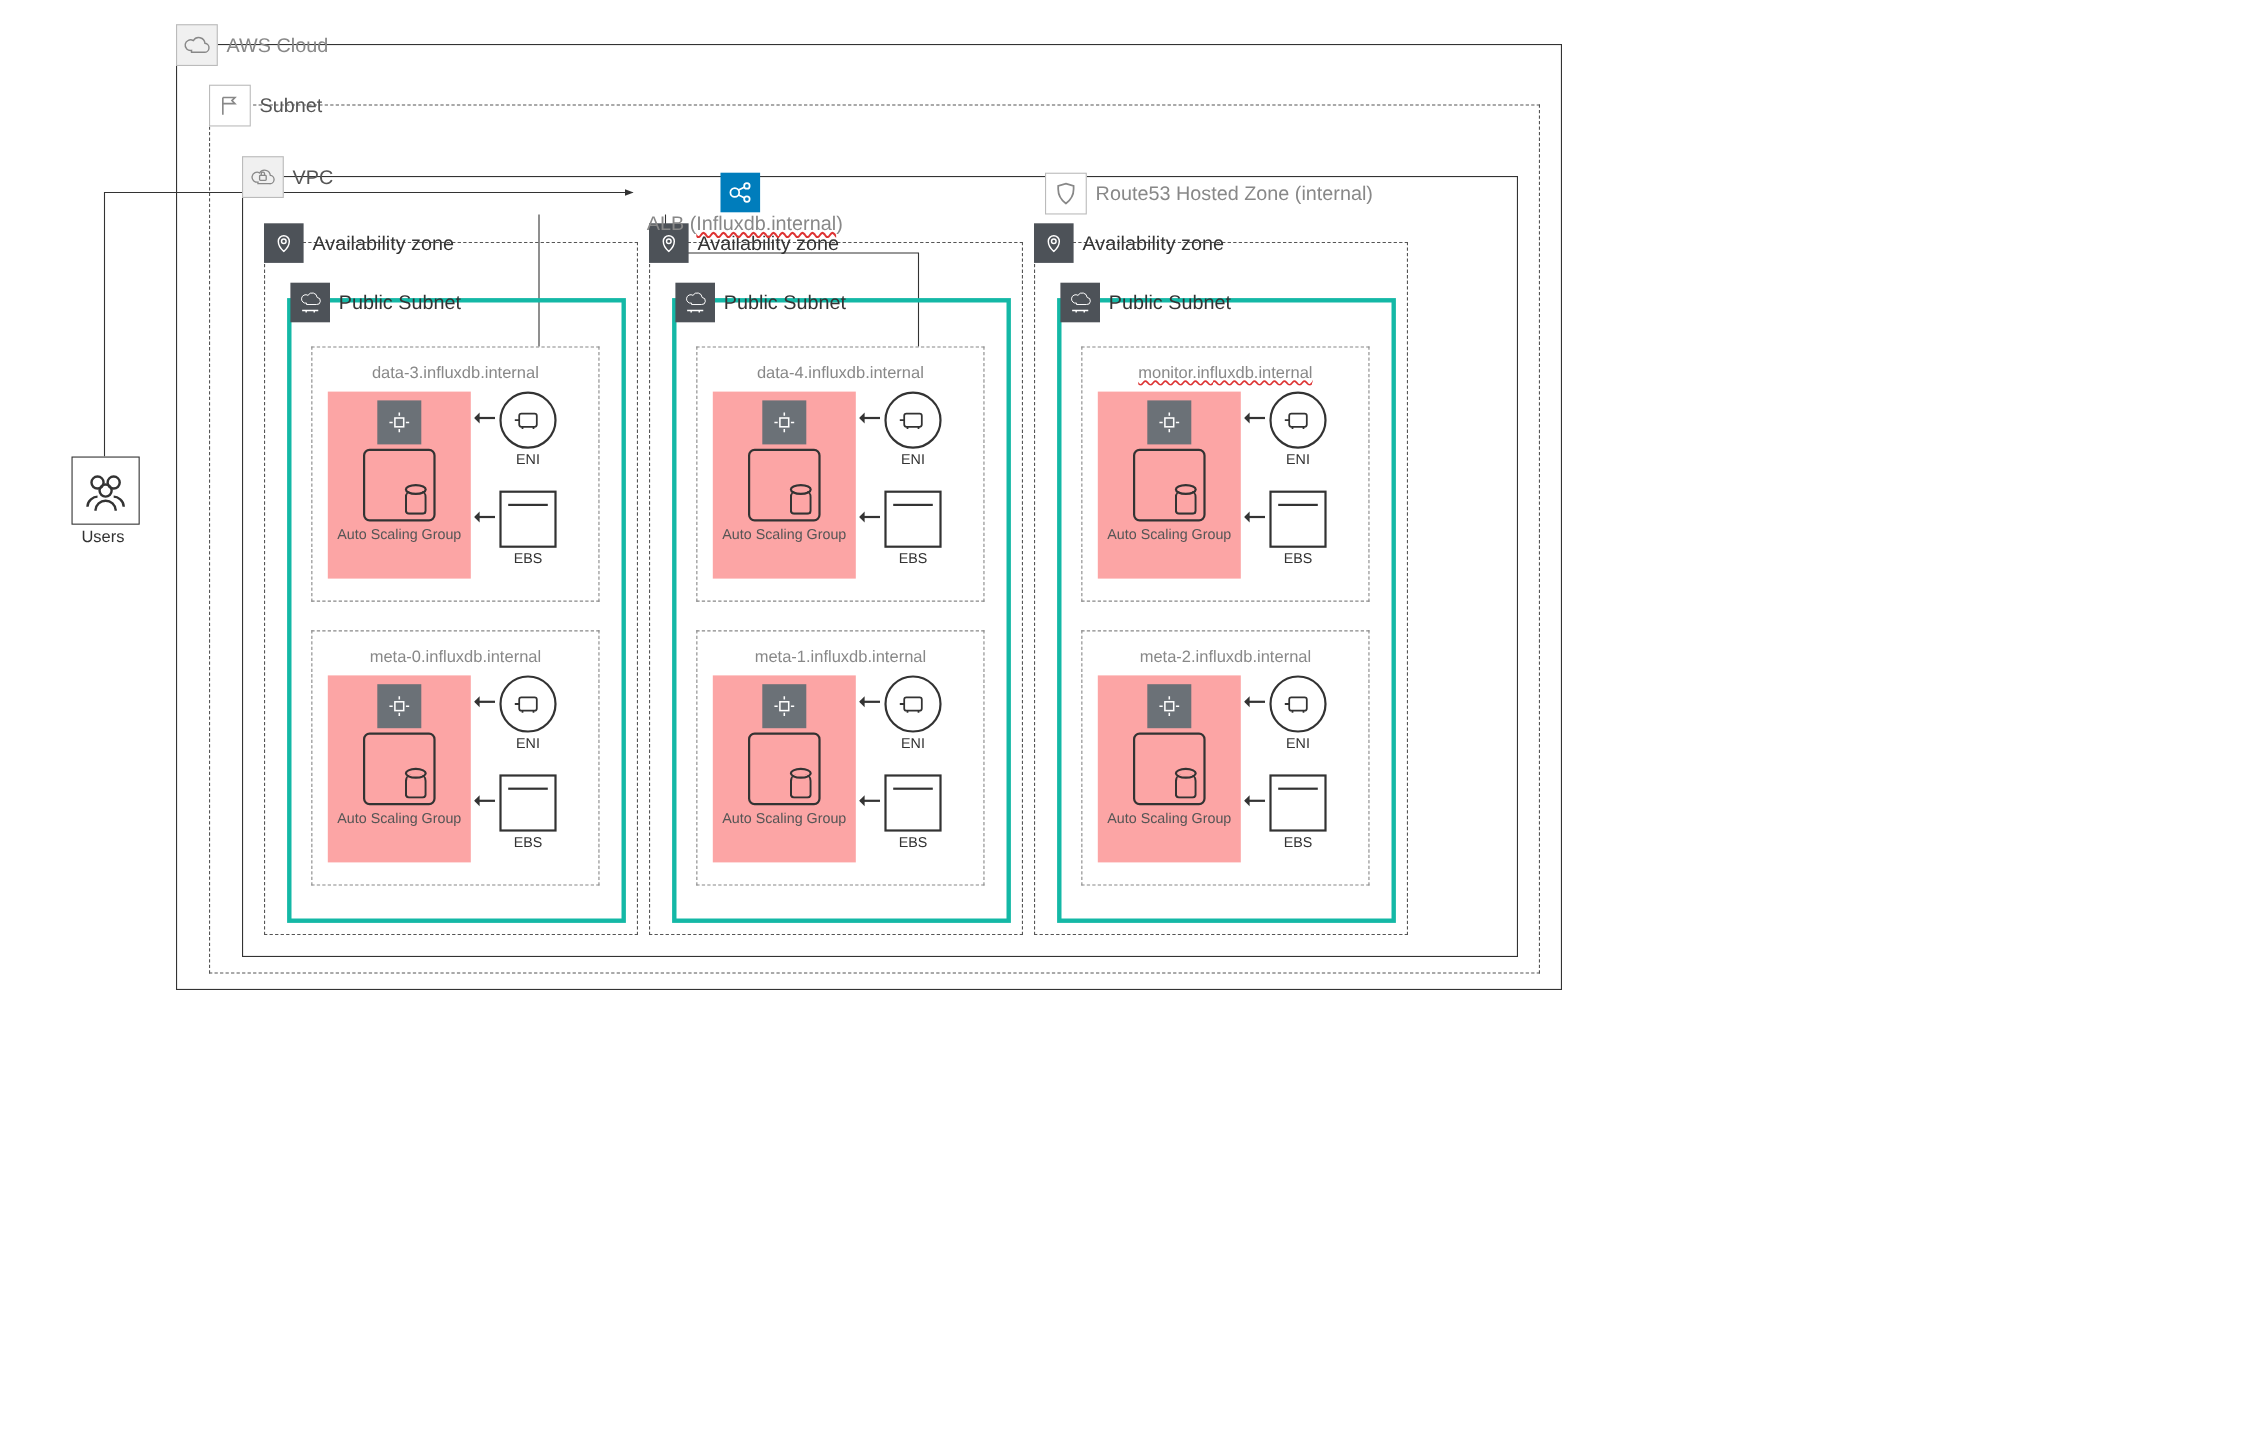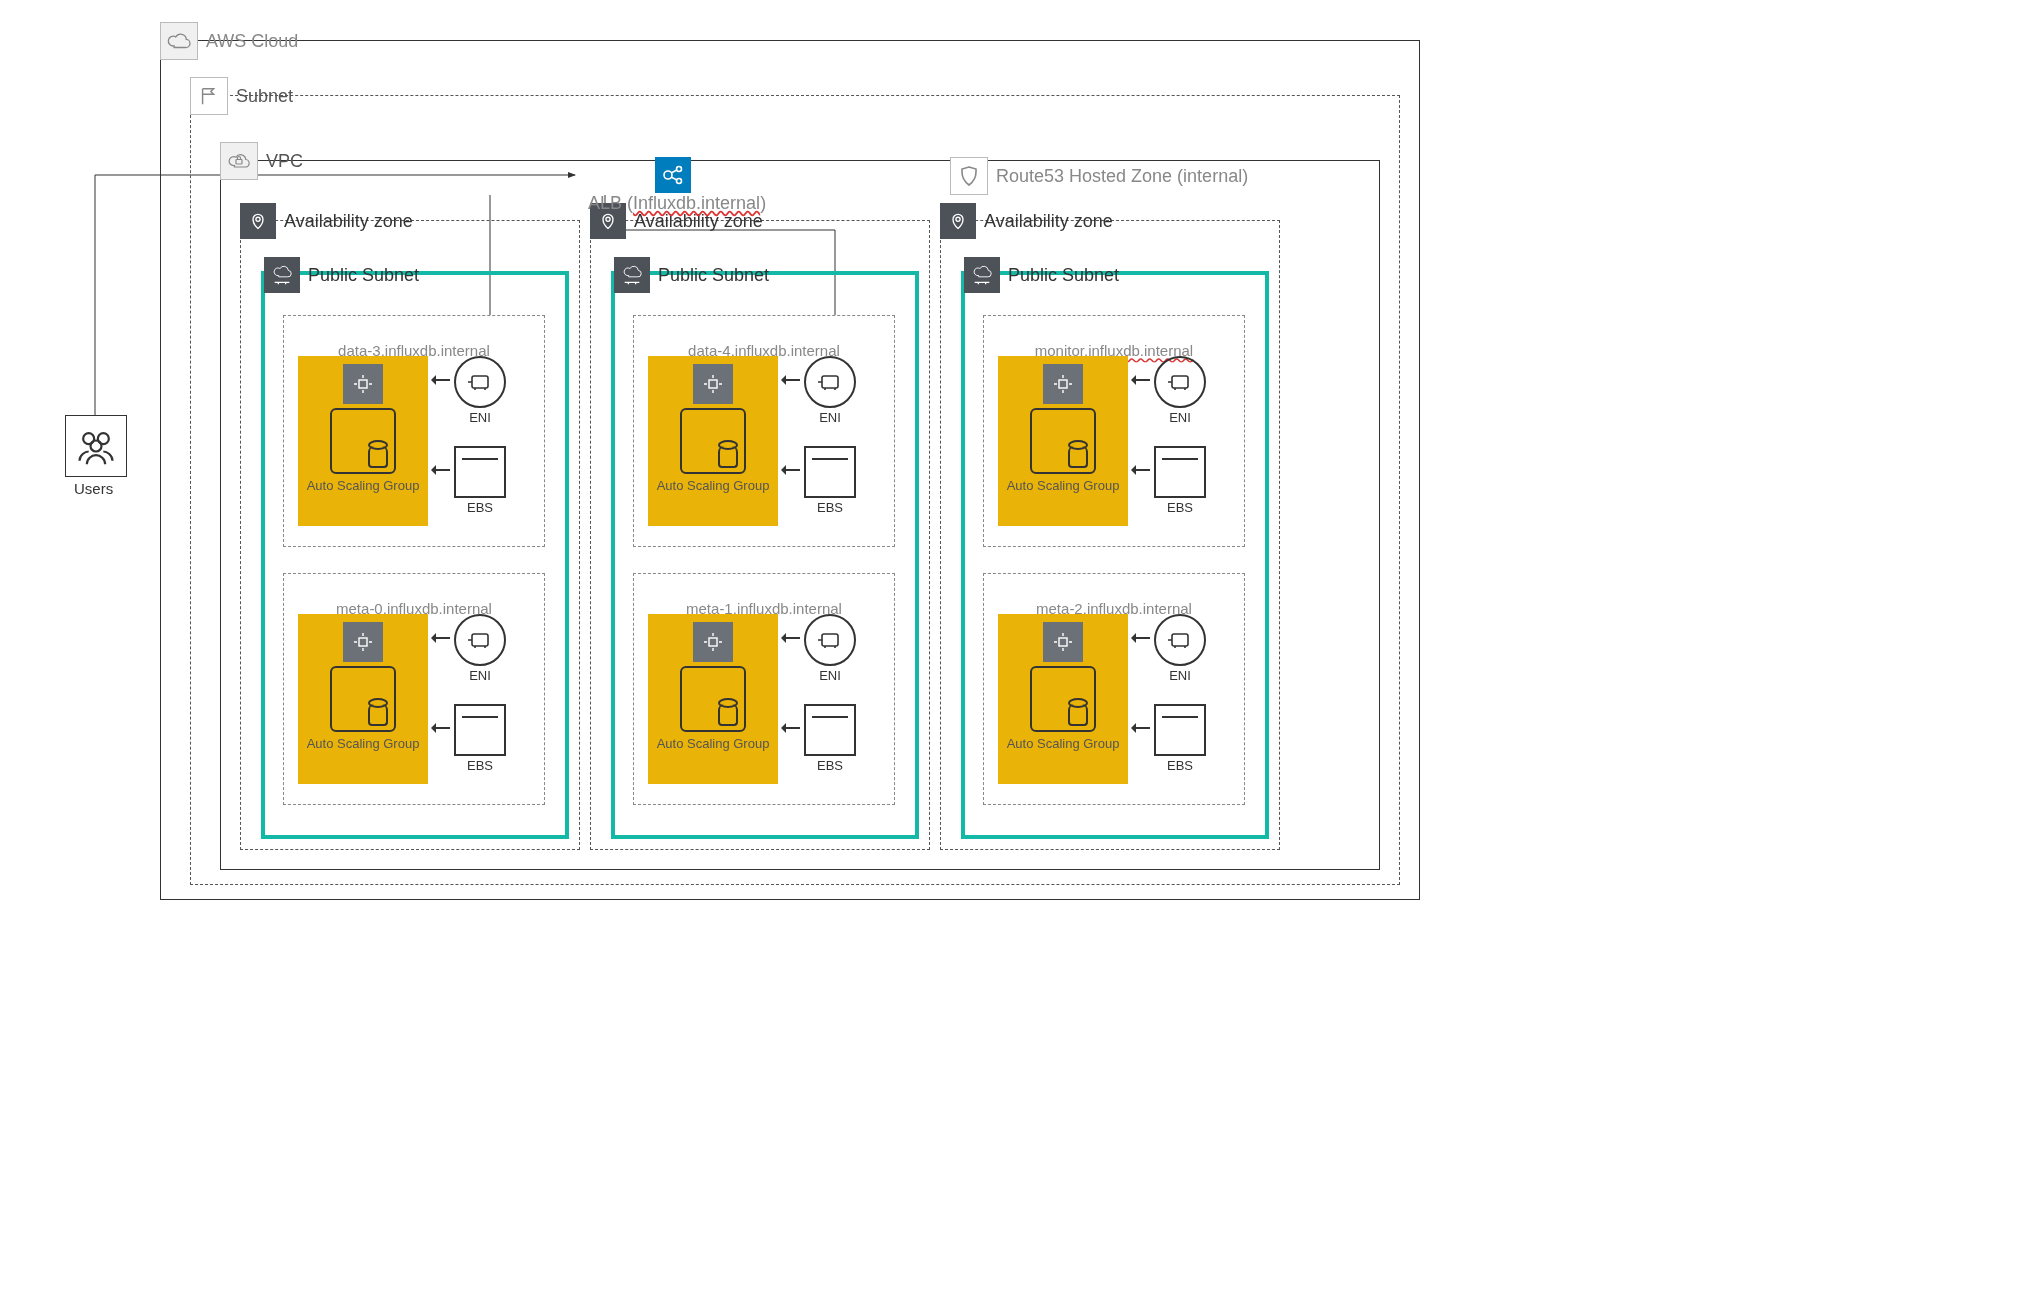--- a/index.html
+++ b/index.html
@@ -66,30 +66,30 @@
   }
   .node-box {
     position: absolute;
     border: 1.5px dashed #888;
     background: #fff;
   }
   .node-title {
     text-align: center;
     font-size: 15px;
     color: #888;
-    margin-top: 26px;
+    margin-top: 15px;
     margin-bottom: 6px;
   }
   .asg-block {
     position: absolute;
     left: 14px;
     top: 40px;
     width: 130px;
     height: 170px;
-    background: #eab308;
+    background: #fca5a5;
     text-align: center;
   }
   .asg-icon {
     width: 40px; height: 40px;
     background: #6b7177;
     margin: 8px auto 4px auto;
     display:flex; align-items:center; justify-content:center;
     color:#fff;
   }
   .asg-db {

